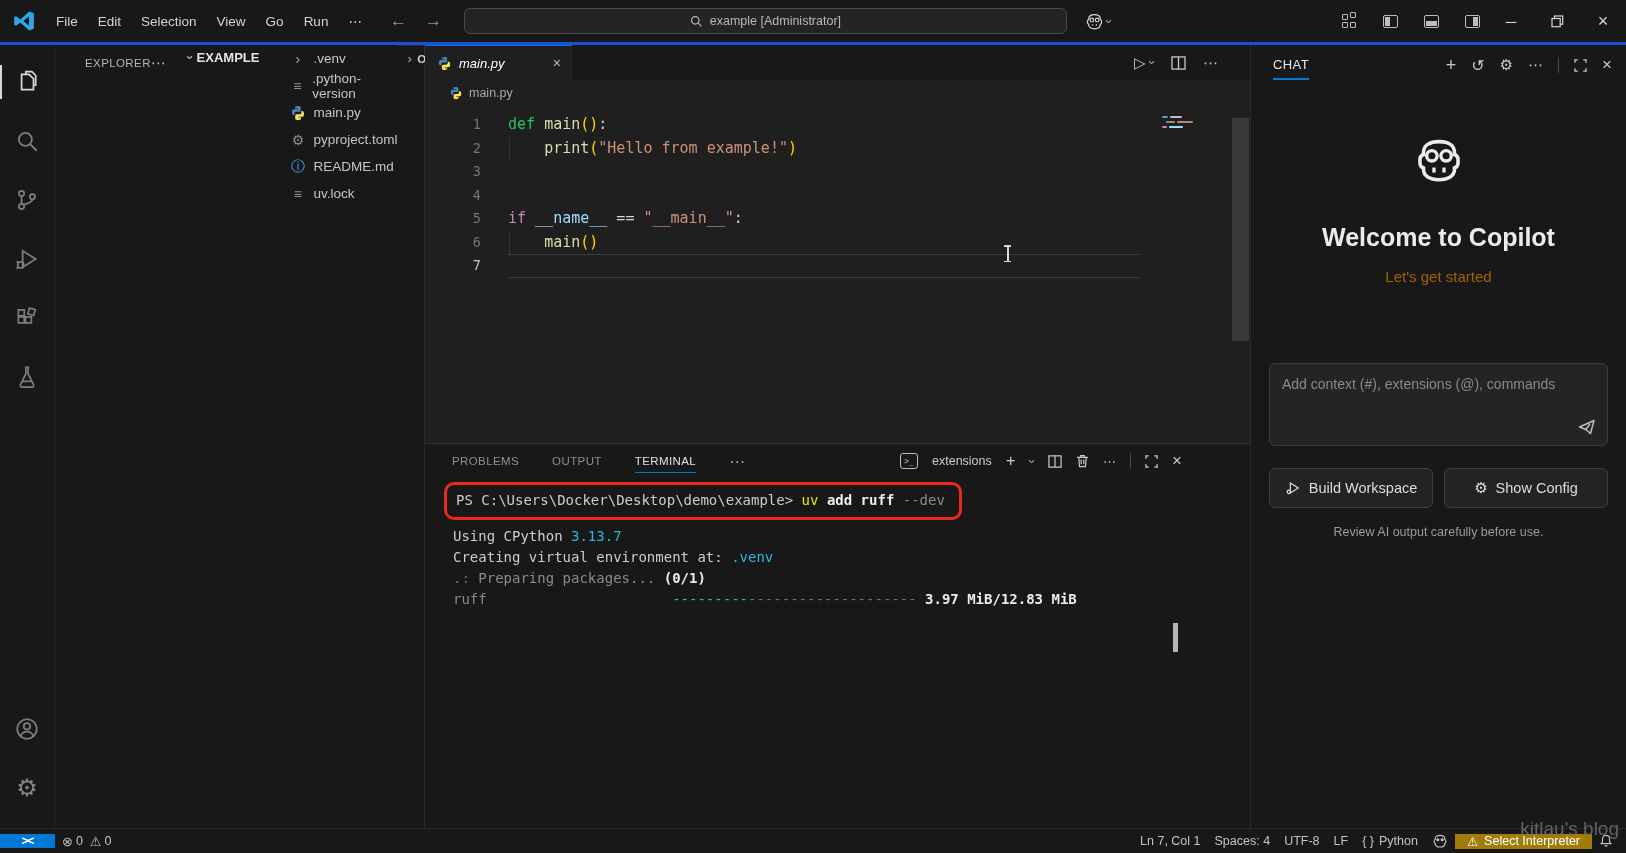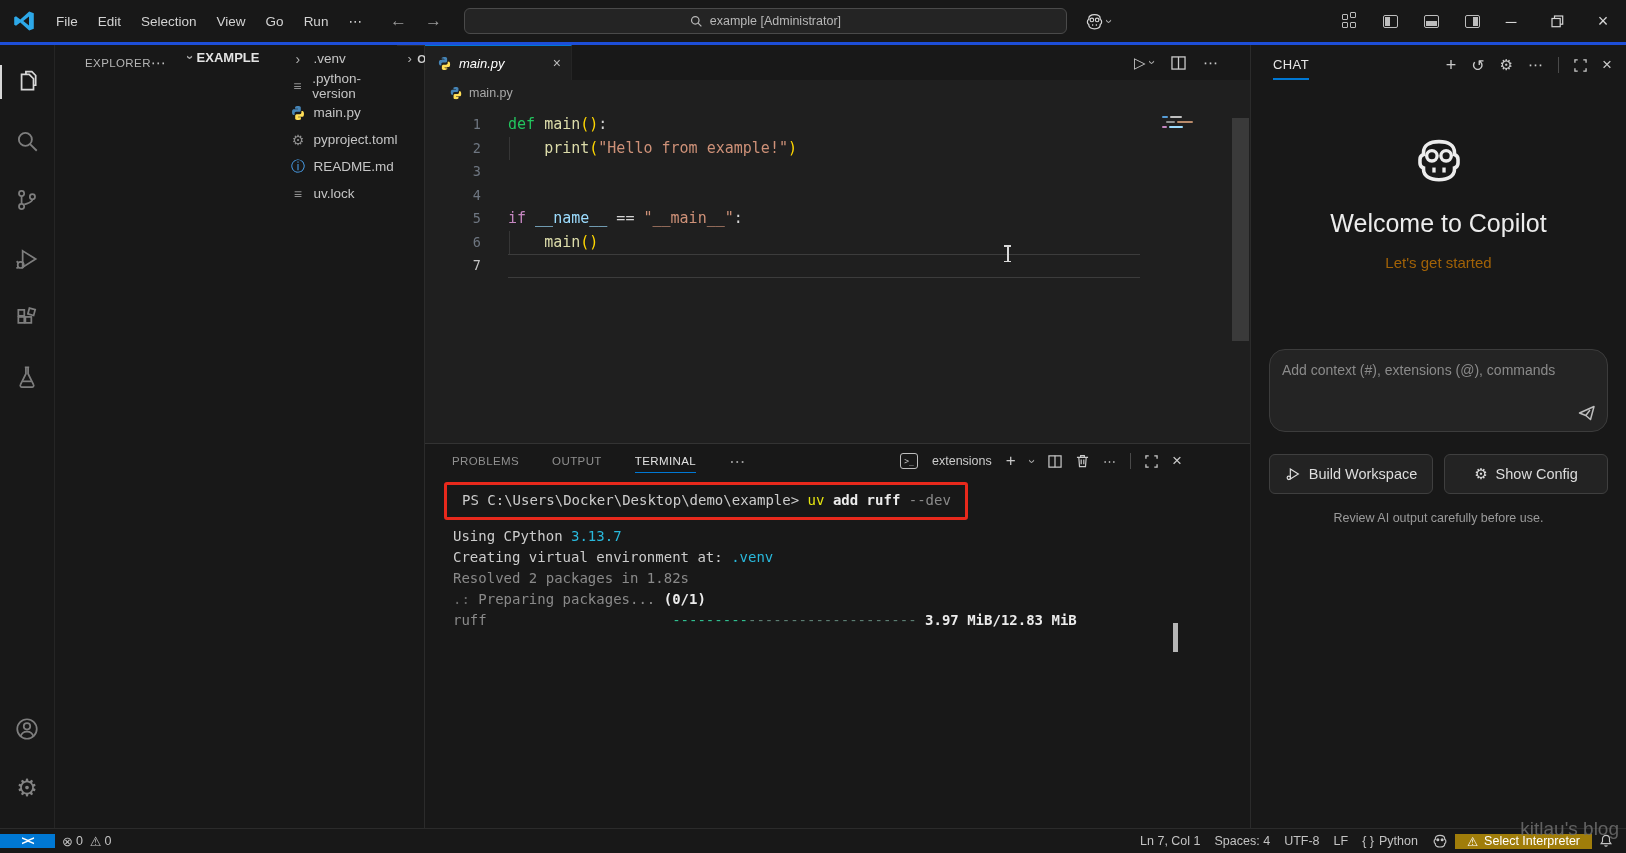--- a/index.html
+++ b/index.html
@@ -112,36 +112,36 @@
     font-size:8px; display:flex; align-items:center; justify-content:center; color:#bdbdbd;
     font-family:"DejaVu Sans Mono",monospace; }
   #shell-label { font-size:12.5px; color:#cccccc; }
   .vsep { width:1px; height:16px; background:#4a4a4a; }
   #terminal-body { position:relative; flex:1; padding:10px 0 0 28px; font-family:"DejaVu Sans Mono",monospace;
     font-size:14px; }
   .trow { height:21px; line-height:21px; white-space:pre; }
   .tt-w{color:#cccccc;} .tt-b{color:#ececec; font-weight:bold;} .tt-y{color:#e5e510;}
   .tt-dim{color:#8a8a8a;} .tt-dimmer{color:#6a6a6a;} .tt-cyan{color:#29b8db;}
   .tt-grn{color:#2fbe8f;} .tt-grn2{color:#5b7d72;}
-  .hl-red { display:inline-block; border:3px solid #e8291c; border-radius:3px;
-    padding:5px 14px 6px 15px; margin:-6px 0 3px -9px; }
+  .hl-red { display:inline-block; border:3px solid #e8291c; border-radius:10px;
+    padding:5px 14px 6px 9px; margin:-6px 0 3px -9px; }
   #terminal-scrollbar { position:absolute; right:72px; top:145px; width:5px; height:29px; background:#b5b5b5; }
 
   
   #chat { flex:1; background:#181818; border-left:1px solid #2b2b2b; display:flex; flex-direction:column; position:relative; }
   #chat-header { height:40px; display:flex; align-items:center; padding:0 14px 0 22px; }
   #chat-title { font-size:13px; letter-spacing:.4px; color:#e6e6e6; position:relative; padding-bottom:2px; }
   #chat-title::after { content:""; position:absolute; left:0; right:0; bottom:-6px; height:1.5px; background:#0078d4; }
   #chat-actions { margin-left:auto; display:flex; align-items:center; gap:15px; color:#c9c9c9; font-size:15px; }
   #chat-welcome { display:flex; flex-direction:column; align-items:center; margin-top:52px; }
   #copilot-logo { width:52px; height:46px; }
-  #welcome-title { margin-top:26px; font-size:25px; font-weight:normal; color:#ececec; }
+  #welcome-title { margin-top:40px; font-size:25px; font-weight:bold; color:#ececec; }
   #welcome-sub { margin-top:16px; font-size:15px; color:#a16207; }
   #chat-input { margin:78px 18px 0 18px; height:83px; background:#242424; border:1px solid #3c3c3c;
-    border-radius:16px; position:relative; padding:12px 12px; }
+    border-radius:6px; position:relative; padding:12px 12px; }
   #chat-placeholder { color:#8a8a8a; font-size:14px; }
   #send-icon { position:absolute; right:10px; bottom:8px; width:20px; height:20px; }
   #chat-buttons { display:flex; gap:11px; margin:22px 18px 0 18px; }
   .chat-btn { flex:1; height:40px; background:#232323; border:1px solid #3f3f3f; border-radius:6px;
     display:flex; align-items:center; justify-content:center; gap:8px; font-size:14.5px; color:#dddddd; }
   .chat-btn svg { width:16px; height:16px; }
   #chat-disclaimer { margin-top:17px; text-align:center; font-size:12.5px; color:#9b9b9b; }
 
   
   #statusbar { height:25px; background:#181818; border-top:1px solid #2b2b2b;
@@ -435,21 +435,20 @@
                 <path fill="none" stroke="#c9c9c9" stroke-width="1.4" d="M1 4V1h3M10 1h3v3M13 10v3h-3M4 13H1v-3"></path>
               </svg>
             <span style="font-size:17px;">×</span>
           </div>
         </div>
         <div id="terminal-body">
           <div id="terminal-lines">
               <div class="trow" style="height: 38px;"><span class="hl-red"><span class="tt-w">PS C:\Users\Docker\Desktop\demo\example&gt; </span><span class="tt-y">uv </span><span class="tt-b">add ruff </span><span class="tt-dim">--dev</span></span></div>
               <div class="trow"><span class="tt-w">Using CPython </span><span class="tt-cyan">3.13.7</span></div>
               <div class="trow"><span class="tt-w">Creating virtual environment at: </span><span class="tt-cyan">.venv</span></div>
-              <div class="trow"><span class="tt-dim">Resolved 2 packages in 1.82s</span></div>
               <div class="trow"><span class="tt-dimmer">.: </span><span class="tt-dim">Preparing packages...</span><span class="tt-b"> (0/1)</span></div>
               <div class="trow"><span class="tt-dim">ruff</span><span class="tt-w">                      </span><span class="tt-grn">---------</span><span class="tt-grn2">--------------------</span><span class="tt-w"> </span><span class="tt-b">3.97 MiB/12.83 MiB</span></div>
             </div>
           <div id="terminal-scrollbar"></div>
         </div>
       </div>
     </div>
 
     <div id="chat">
       <div id="chat-header">

